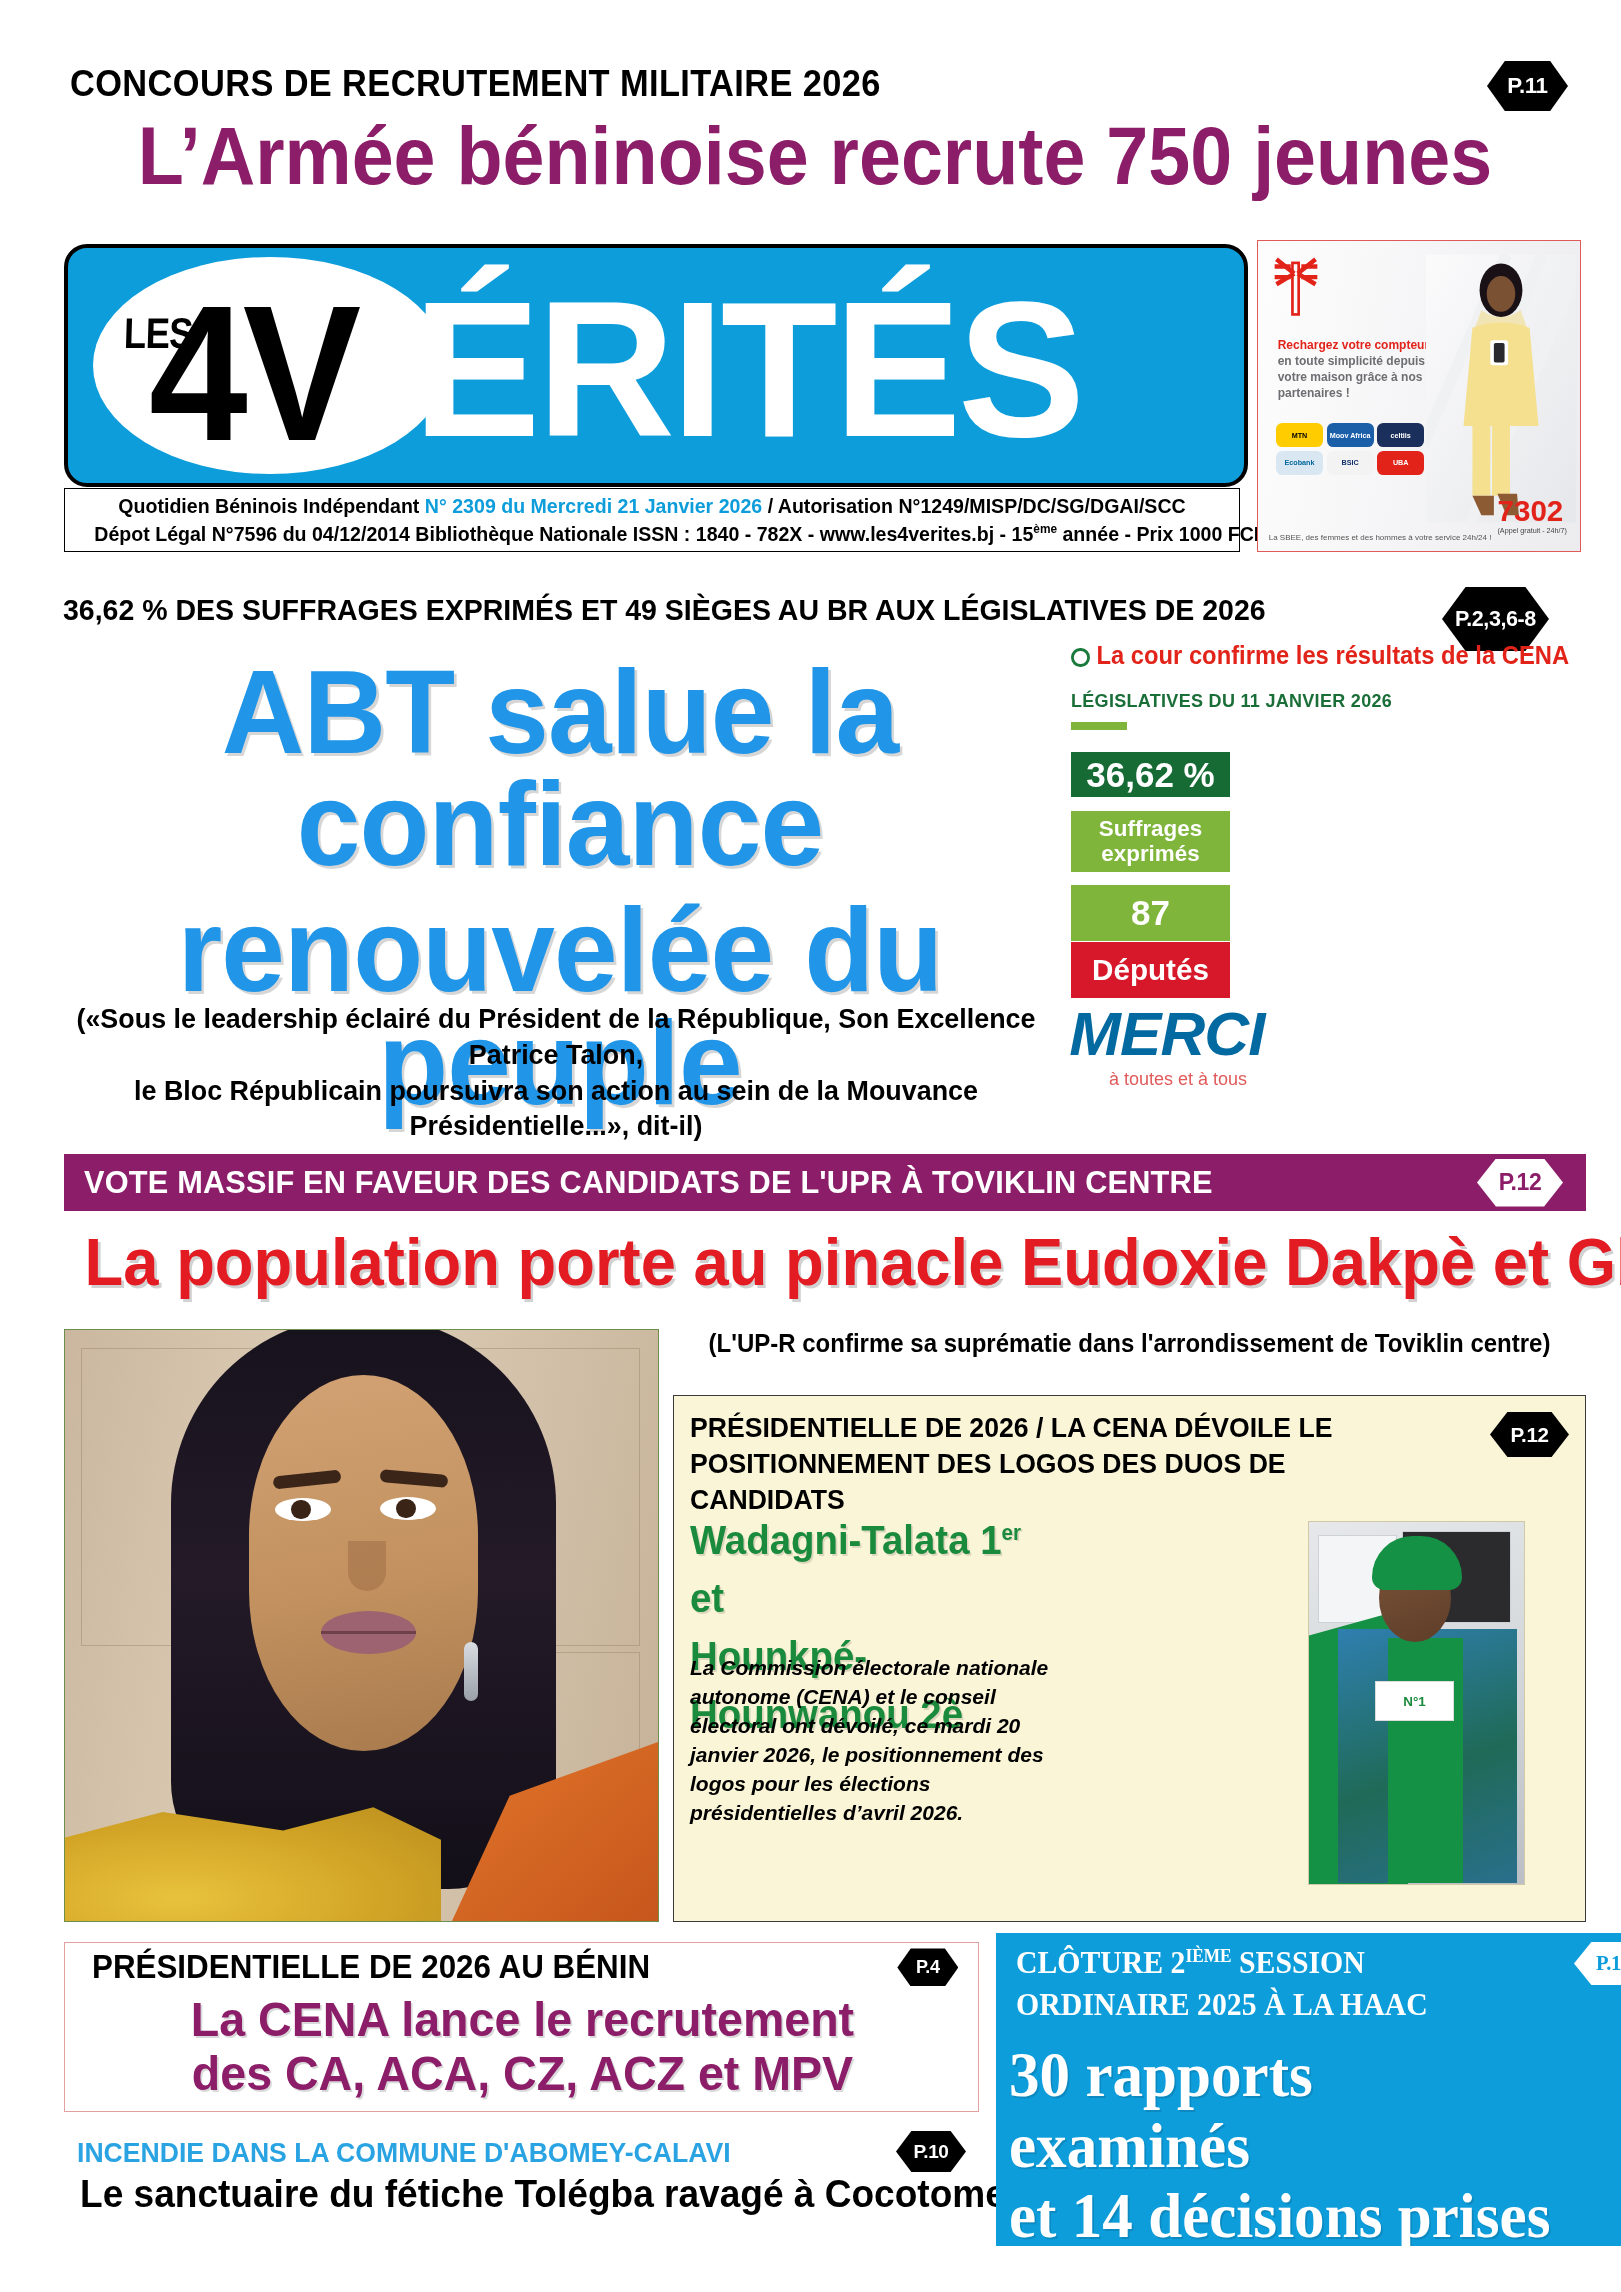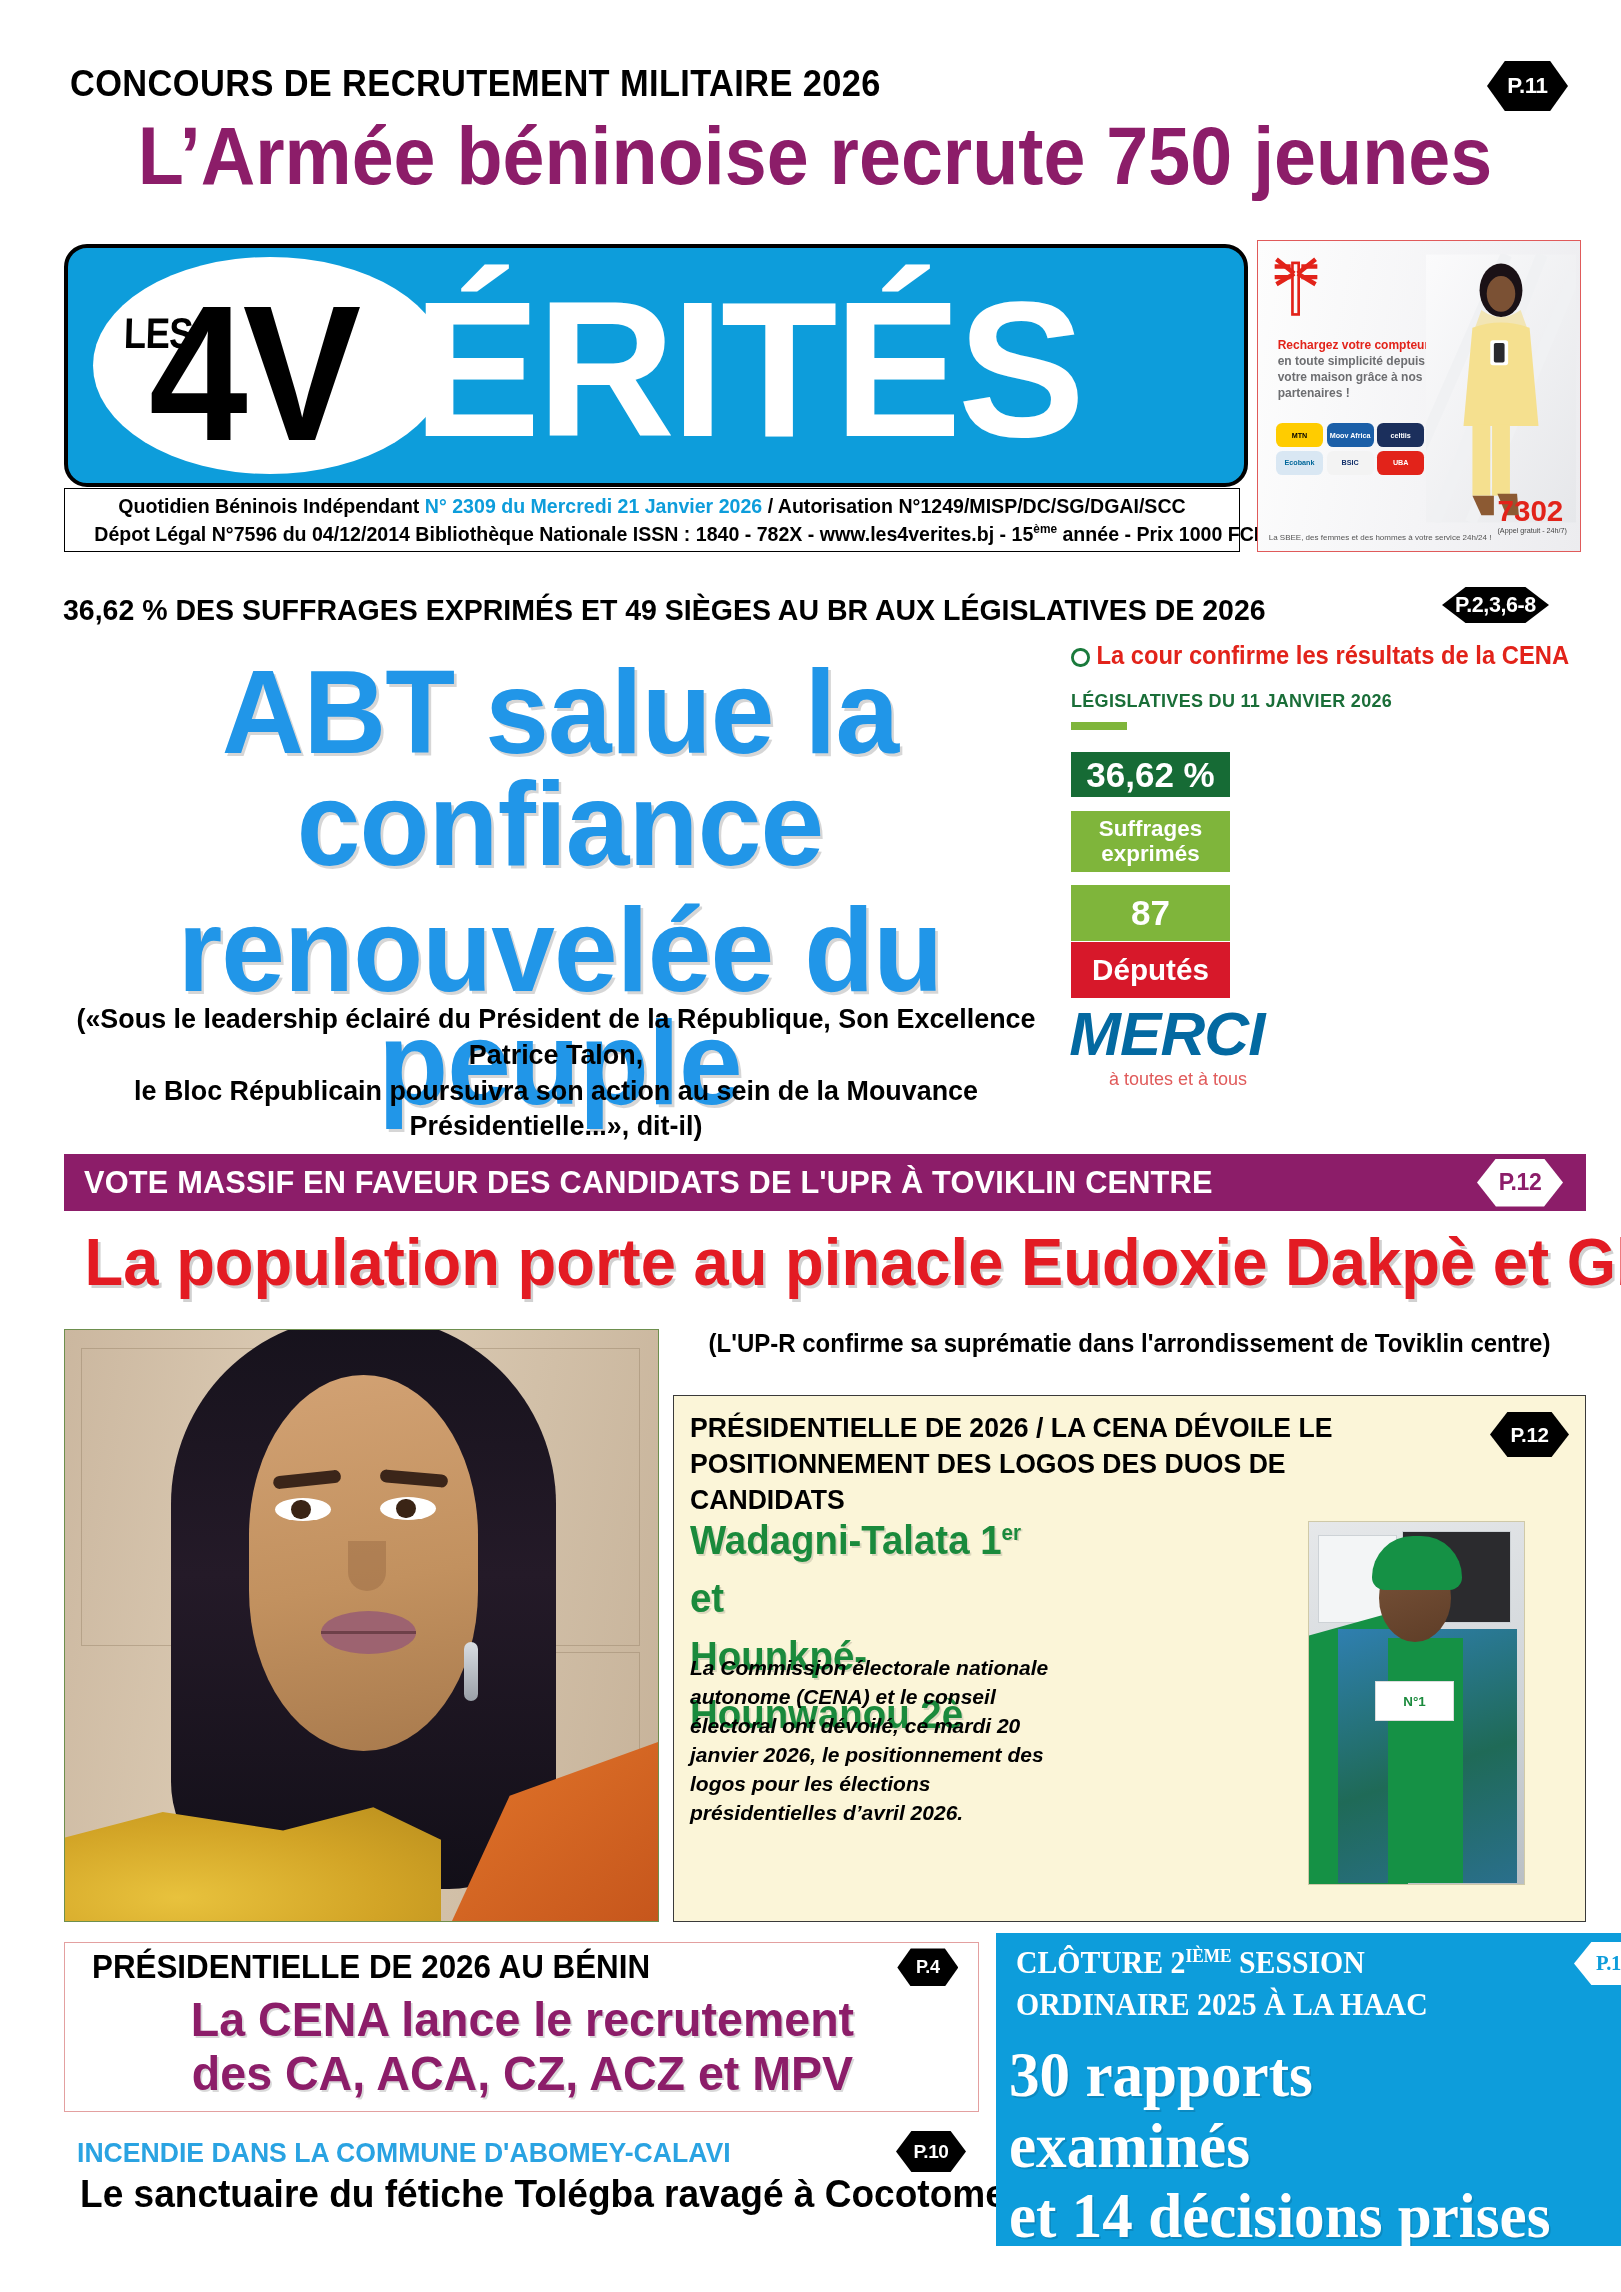--- a/index.html
+++ b/index.html
@@ -91,21 +91,21 @@
   .sbee-num{position:absolute;right:13px;bottom:16px;text-align:left;}
   .sbee-num .big{font-size:29.6px;font-weight:bold;color:#e2231a;line-height:1;}
   .sbee-num .small{font-size:7.2px;color:#444;}
 
   
   .sec2kicker{
     position:absolute;left:63px;top:593px;width:1343px;
     font-size:30px;font-weight:bold;white-space:nowrap;
     transform:scaleX(.95);transform-origin:left center;
   }
-  .sec2badge{position:absolute;left:1442px;top:587px;width:107px;height:36px;font-size:21.5px;}
+  .sec2badge{position:absolute;left:1442px;top:587px;width:107px;height:64px;font-size:21.5px;}
 
   
   .abt{
     position:absolute;left:54px;top:656px;width:1012px;
     color:#2196e8;font-weight:bold;font-size:118px;line-height:.95;
     text-align:center;letter-spacing:-0.9px;
     text-shadow:2.7px 2.7px 0 rgba(0,0,0,.16);
   }
   .abt .l1,.abt .l2{display:block;transform:scaleX(.97);}
   .abt .l2{margin-top:14.3px;}

